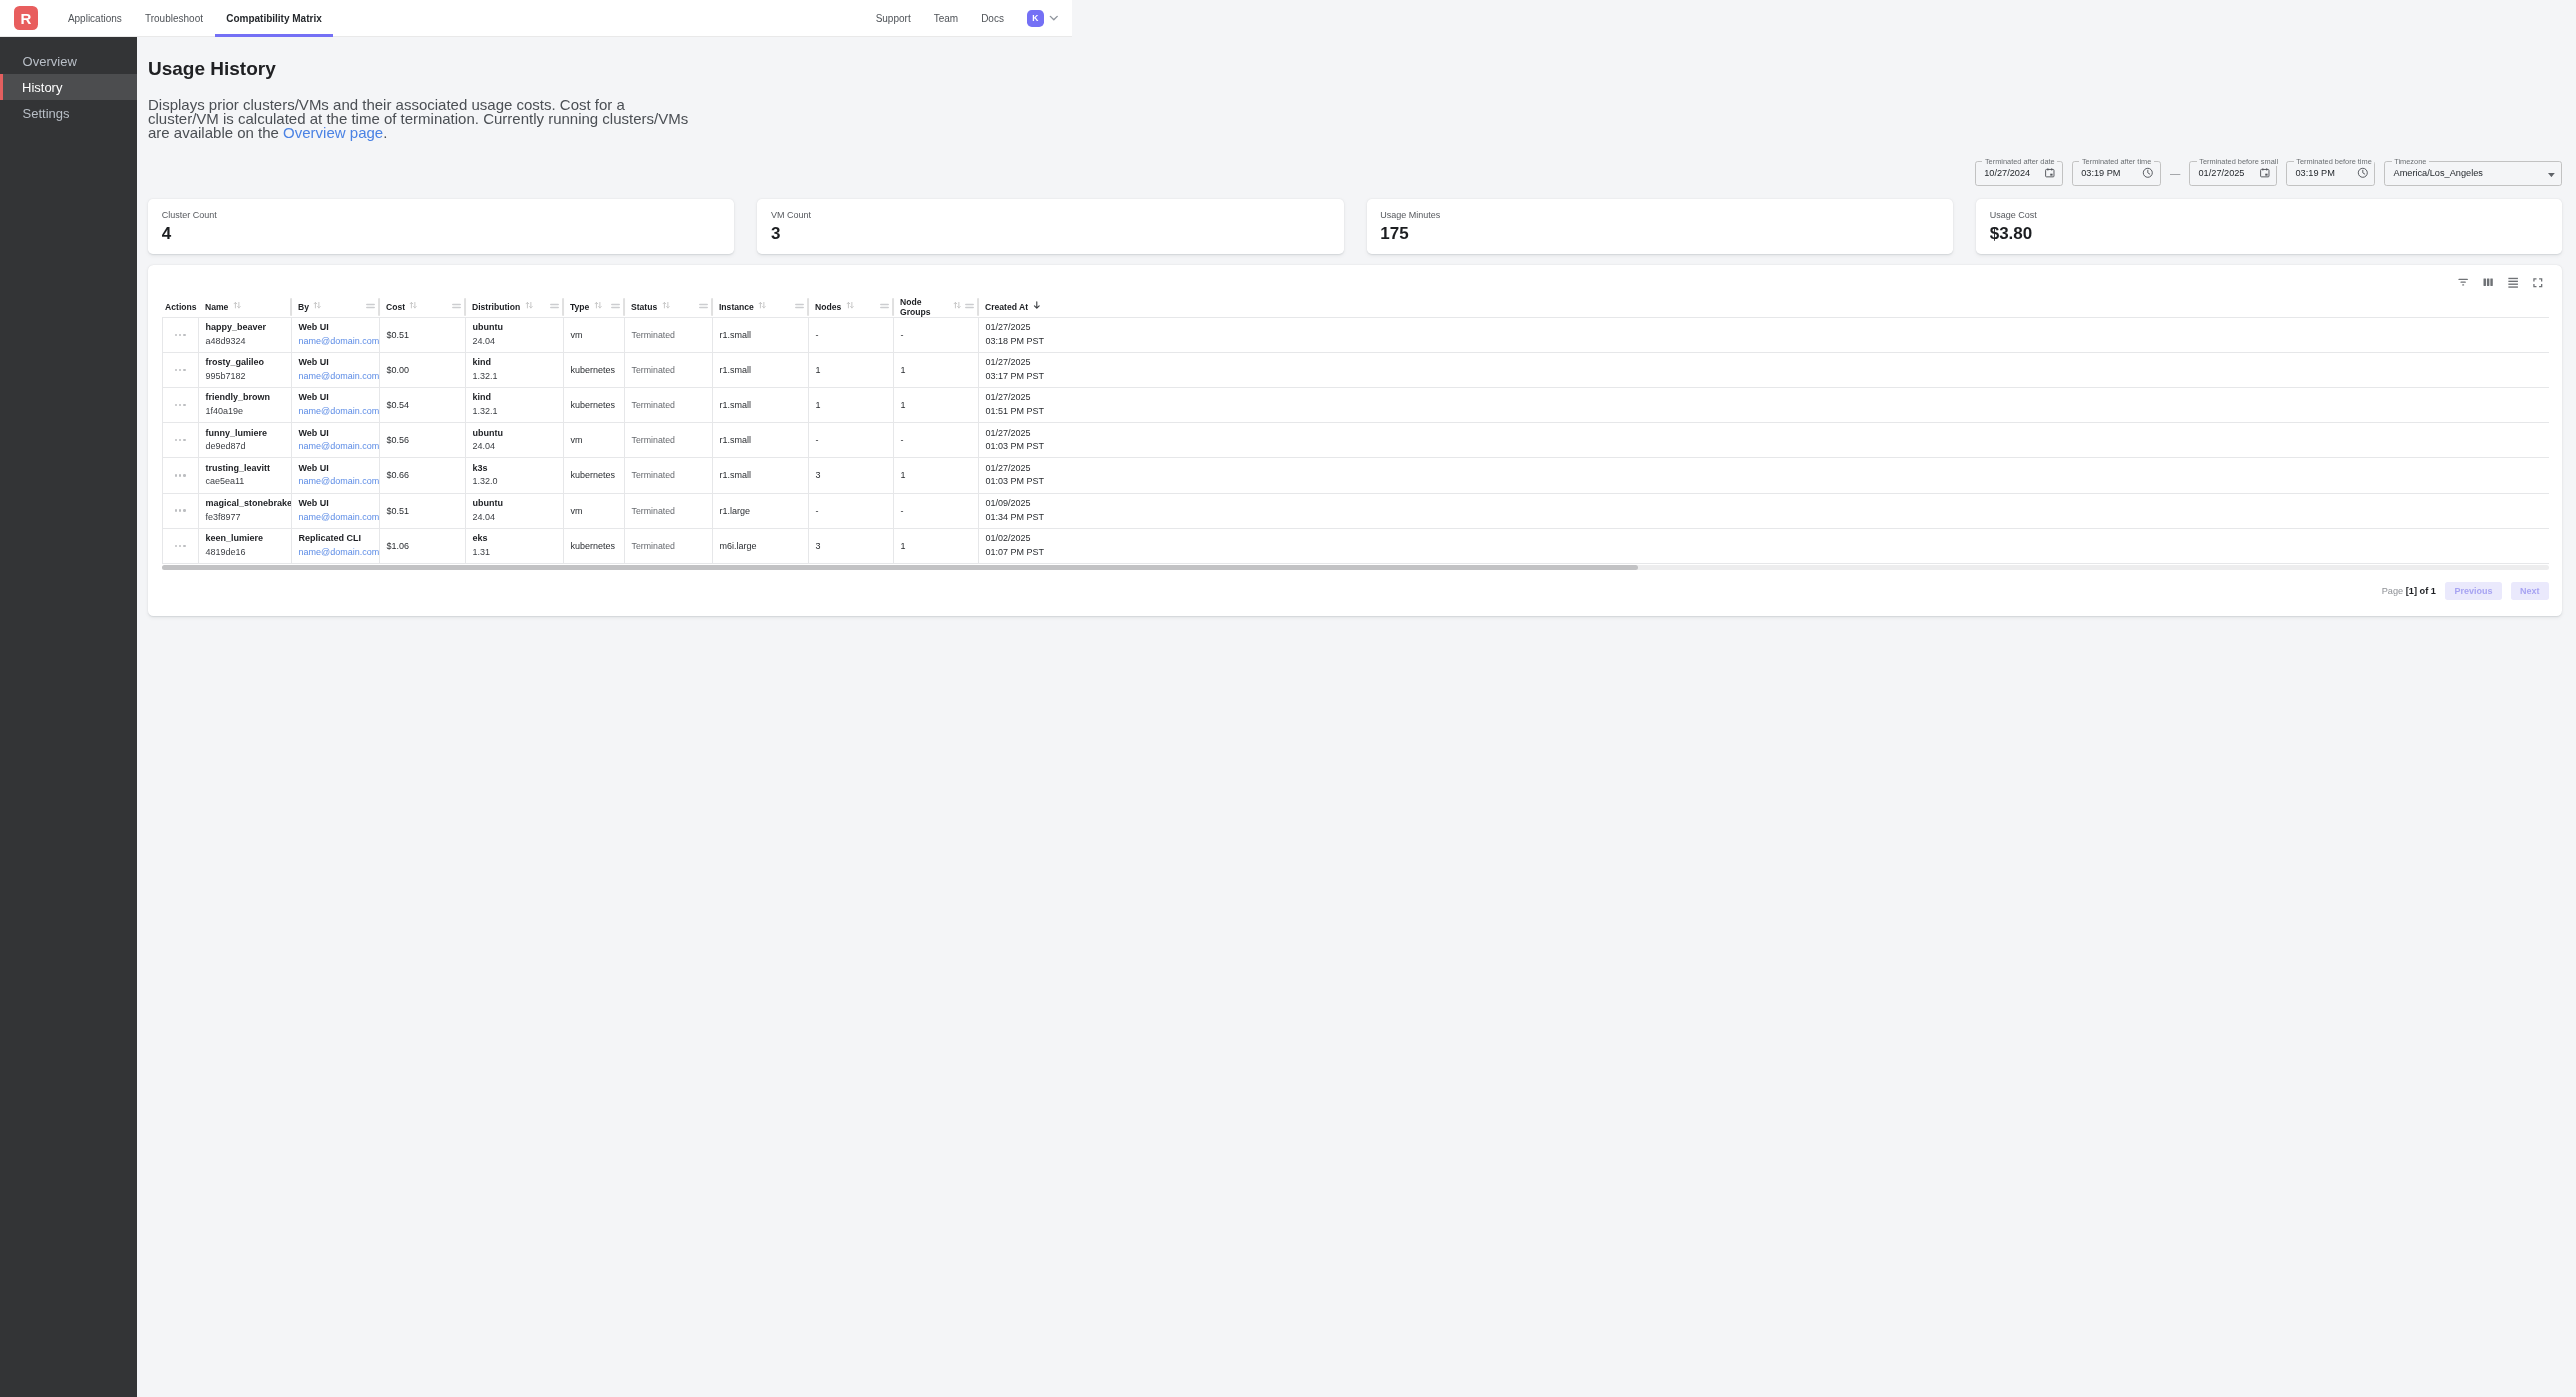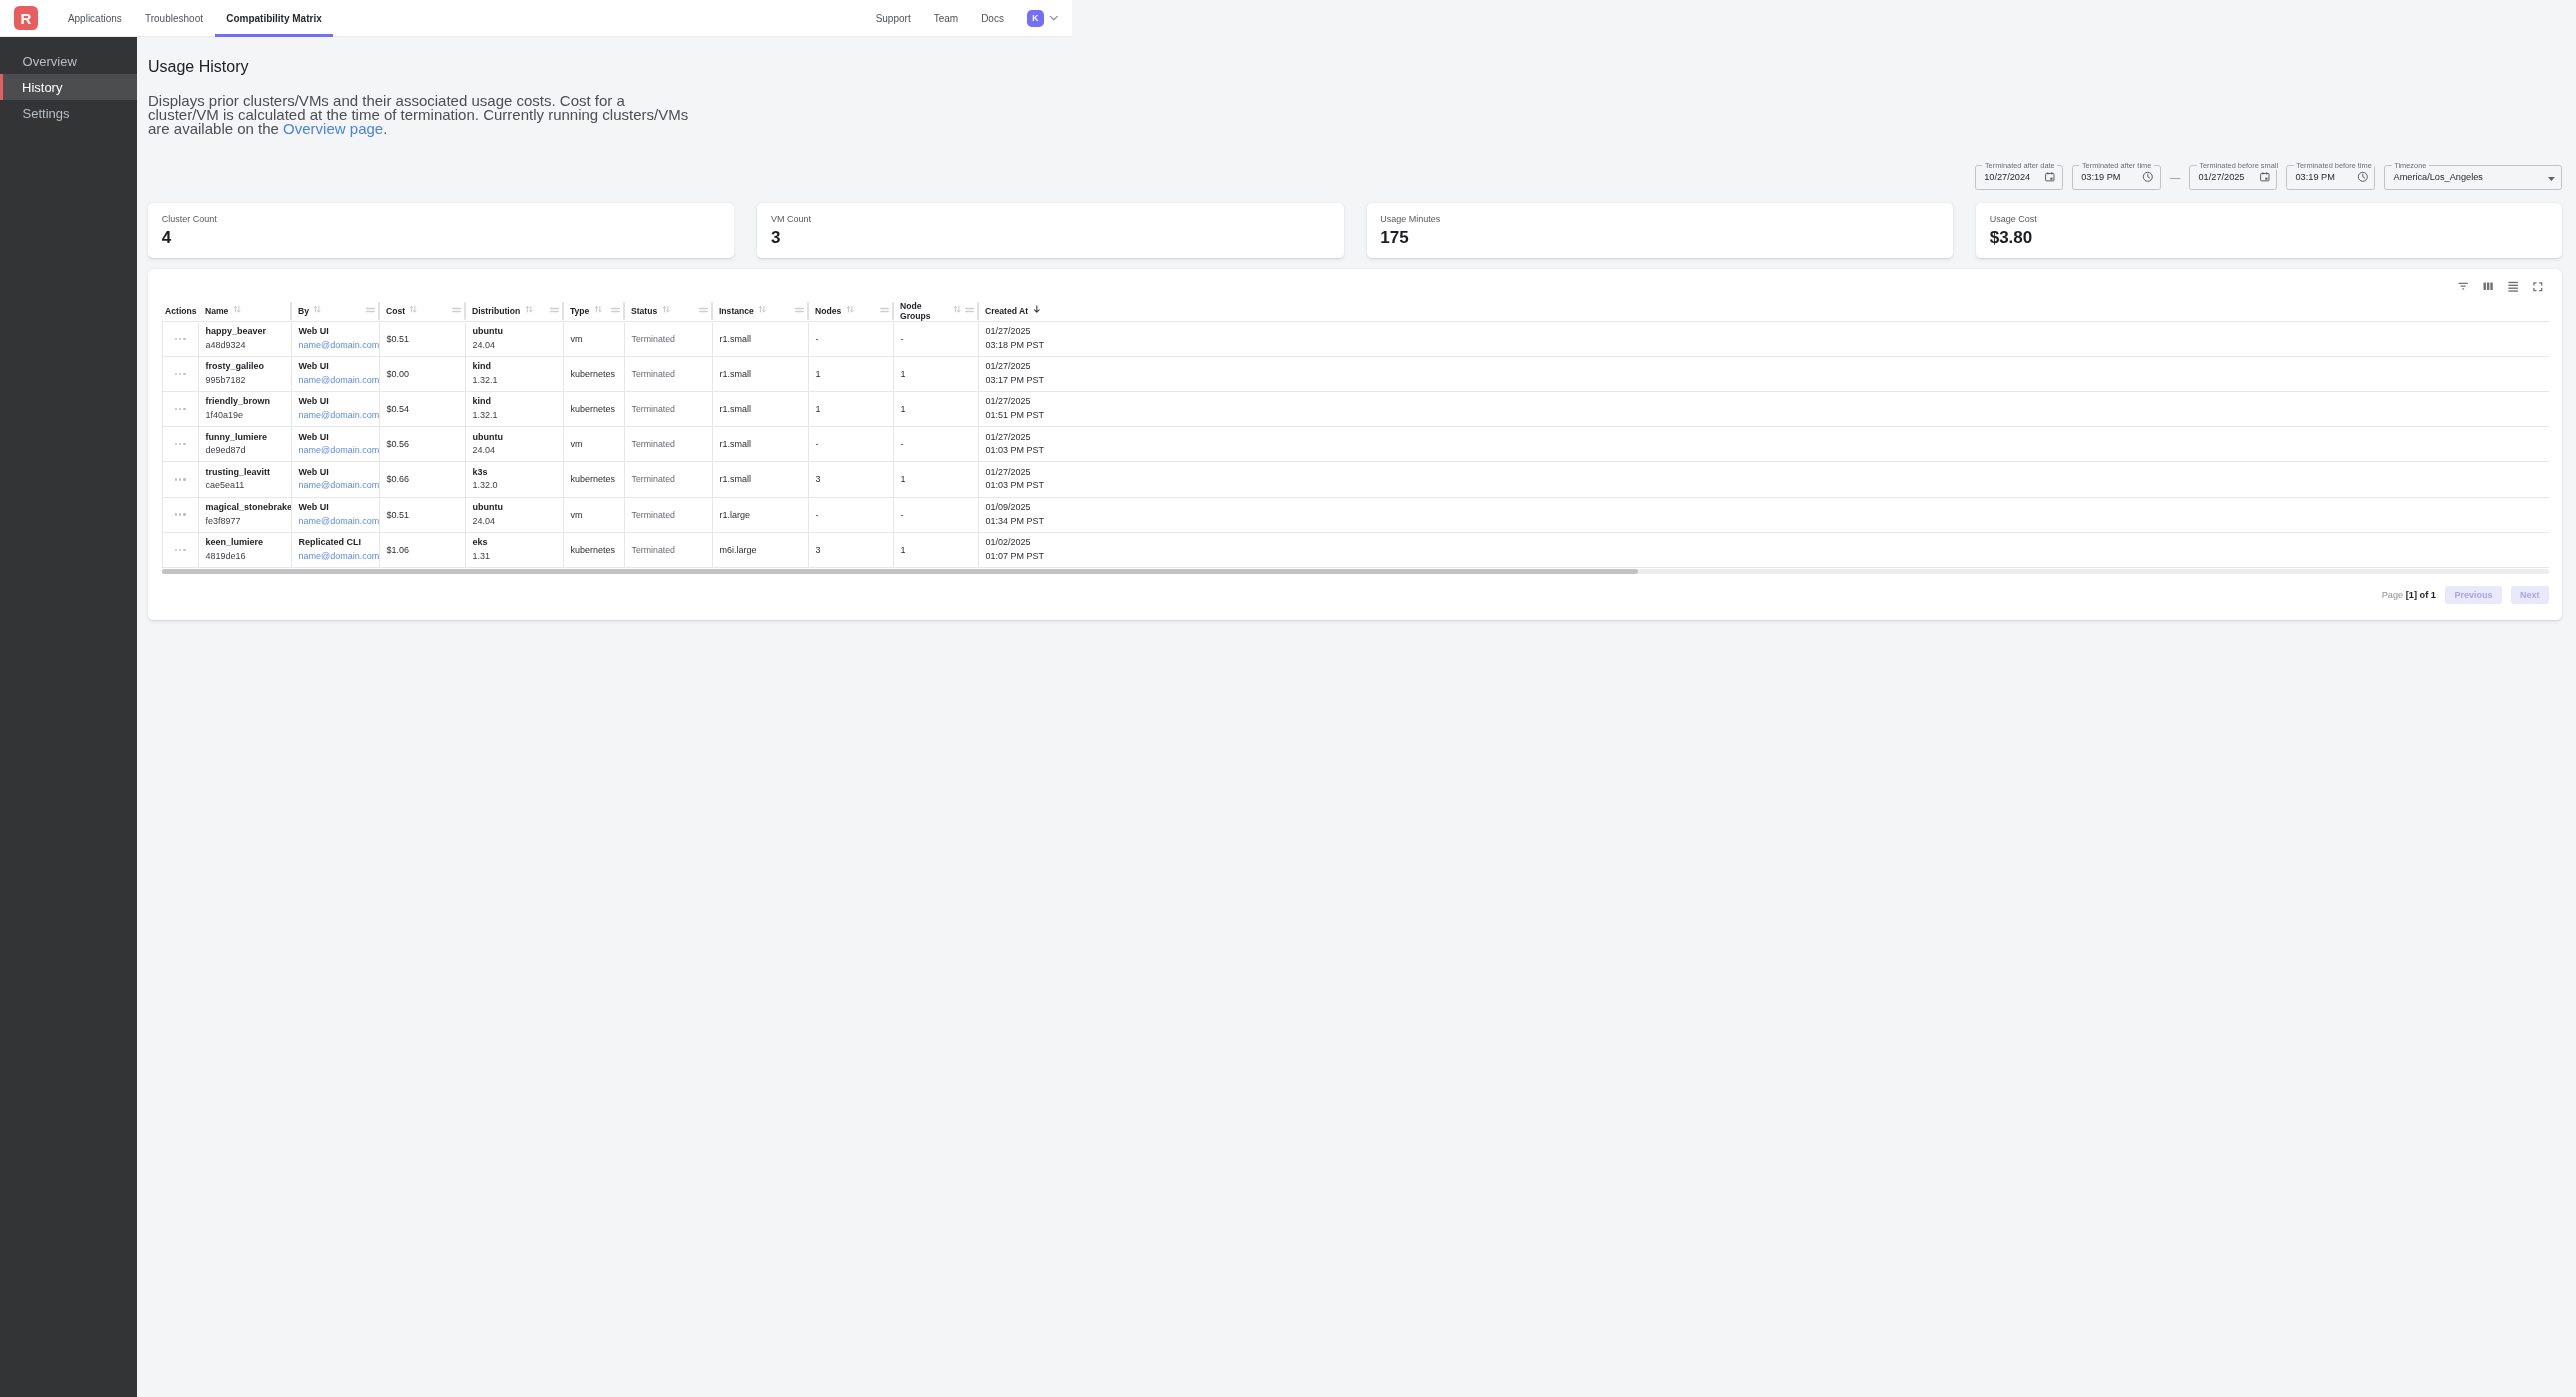--- a/index.html
+++ b/index.html
@@ -25,26 +25,26 @@
 
   
   .sidebar { position:absolute; left:0; top:37px; bottom:0; width:137px; background:#333436; padding-top:11px; }
   .side-item { height:26px; display:flex; align-items:center; padding-left:22.6px; font-size:13px;
                color:#b9bfc7; cursor:pointer; }
   .side-item.active { background:#4c4d4f; color:#fff; border-left:3.4px solid #e35f5f; padding-left:19px; }
 
   
   .main { position:absolute; left:137px; top:37px; right:0; bottom:0; background:#f4f5f7;
           padding:0 13.7px 0 11px; overflow:hidden; }
-  .page-title { margin-top:21px; font-size:16px; font-weight:400; color:#202124; }
+  .page-title { margin-top:21px; font-size:19px; font-weight:700; color:#202124; }
   .page-desc { margin-top:18px; font-size:15px; line-height:14px; color:#4b4f54; max-width:547px; }
   .page-desc a { color:#4a82e4; text-decoration:none; cursor:pointer; }
 
   
-  .filters { margin-top:29px; display:flex; justify-content:flex-end; align-items:center; gap:9px; }
+  .filters { margin-top:21px; display:flex; justify-content:flex-end; align-items:center; gap:9px; }
   .field { position:relative; height:24.6px; border:0.7px solid #c2c2c2; border-radius:2.7px;
            display:flex; align-items:center; padding:0 6.2px 0 8.2px; cursor:pointer; }
   .field .flabel { position:absolute; top:-4.8px; left:6.2px; font-size:7.4px; color:#6a6e72;
                    background:#f4f5f7; padding:0 2.7px; white-space:nowrap; }
   .field .fvalue { font-size:9.2px; color:#1f2328; flex:1; }
   .f-date { width:88px; } .f-time { width:89px; } .f-tz { width:178px; }
   .field svg { flex:none; }
   .dash { color:#8d9095; font-size:10.3px; }
 
   

